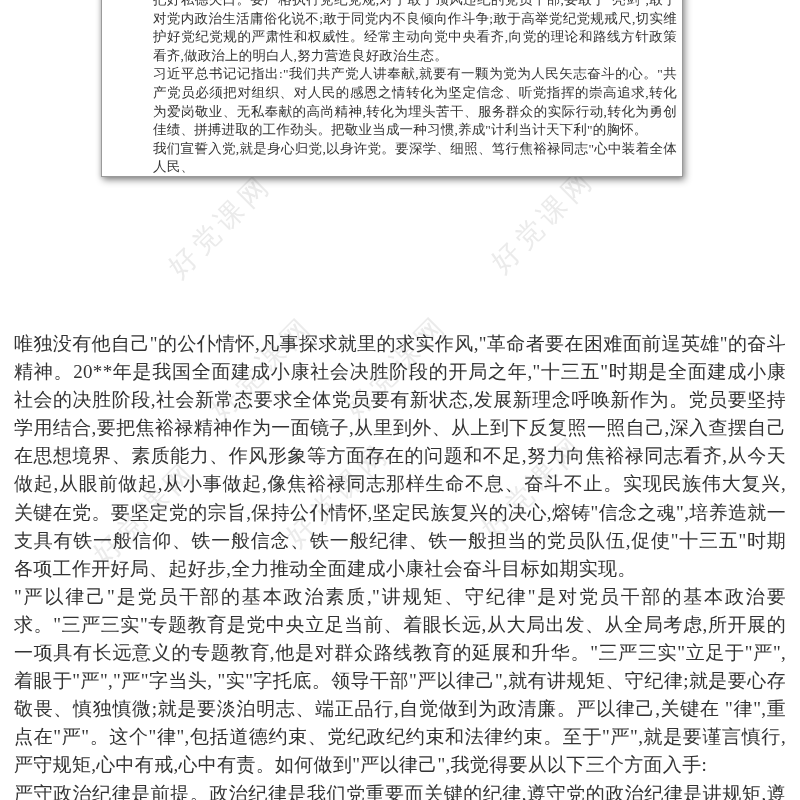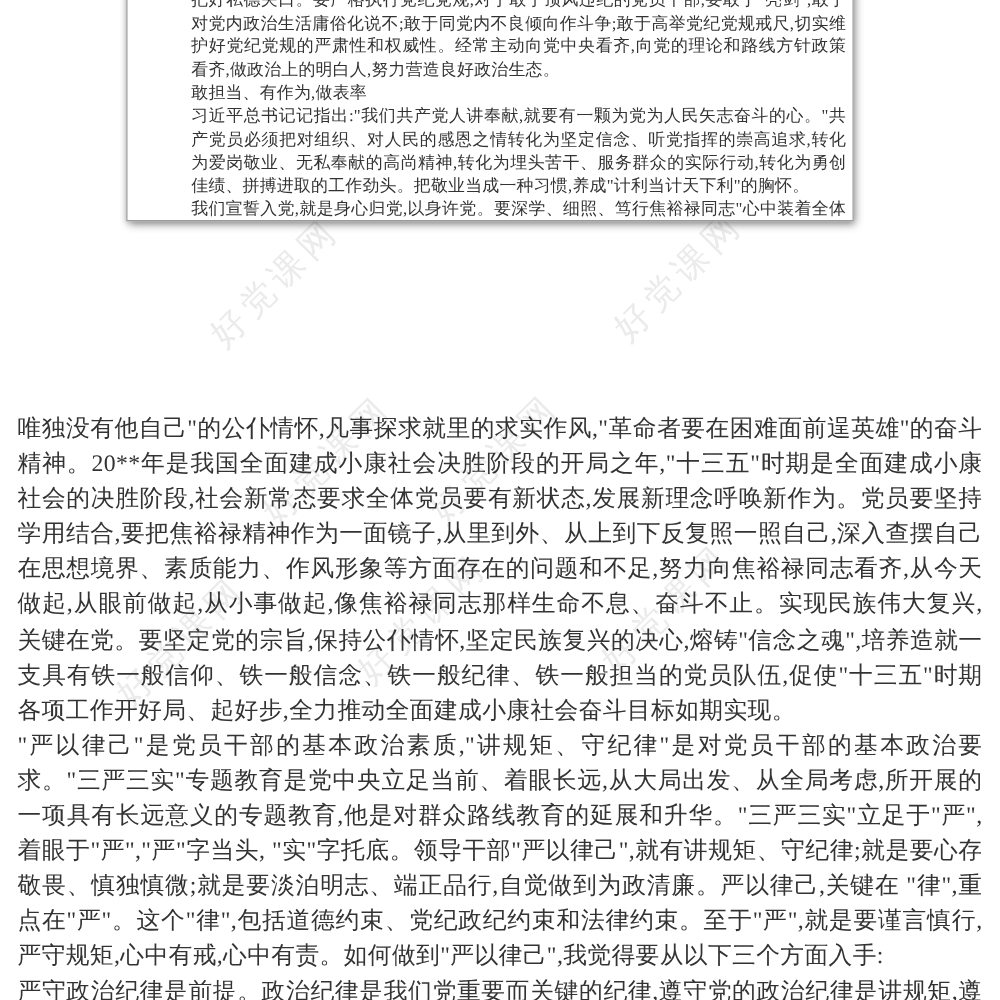--- a/index.html
+++ b/index.html
@@ -72,21 +72,20 @@
     <span class="wm" style="left:262px; top:368px;">好党课网</span>
     <span class="wm" style="left:396px; top:367px;">好党课网</span>
     <span class="wm" style="left:145px; top:513px;">好党课网</span>
     <span class="wm" style="left:338px; top:495px;">好党课网</span>
     <span class="wm" style="left:533px; top:487px;">好党课网</span>
   </div>
 
   <div class="doc-card">
     <div>
         <p>把好私德关口。要严格执行党纪党规,对于敢于顶风违纪的党员干部,要敢于"亮剑",敢于对党内政治生活庸俗化说不;敢于同党内不良倾向作斗争;敢于高举党纪党规戒尺,切实维护好党纪党规的严肃性和权威性。经常主动向党中央看齐,向党的理论和路线方针政策看齐,做政治上的明白人,努力营造良好政治生态。</p>
-        <p>敢担当、有作为,做表率</p>
         <p>习近平总书记记指出:"我们共产党人讲奉献,就要有一颗为党为人民矢志奋斗的心。"共产党员必须把对组织、对人民的感恩之情转化为坚定信念、听党指挥的崇高追求,转化为爱岗敬业、无私奉献的高尚精神,转化为埋头苦干、服务群众的实际行动,转化为勇创佳绩、拼搏进取的工作劲头。把敬业当成一种习惯,养成"计利当计天下利"的胸怀。</p>
         <p>我们宣誓入党,就是身心归党,以身许党。要深学、细照、笃行焦裕禄同志"心中装着全体人民、</p>
       </div>
   </div>
 
   <div class="main-text">
     <div>
         <p>唯独没有他自己"的公仆情怀,凡事探求就里的求实作风,"革命者要在困难面前逞英雄"的奋斗精神。20**年是我国全面建成小康社会决胜阶段的开局之年,"十三五"时期是全面建成小康社会的决胜阶段,社会新常态要求全体党员要有新状态,发展新理念呼唤新作为。党员要坚持学用结合,要把焦裕禄精神作为一面镜子,从里到外、从上到下反复照一照自己,深入查摆自己在思想境界、素质能力、作风形象等方面存在的问题和不足,努力向焦裕禄同志看齐,从今天做起,从眼前做起,从小事做起,像焦裕禄同志那样生命不息、奋斗不止。实现民族伟大复兴,关键在党。要坚定党的宗旨,保持公仆情怀,坚定民族复兴的决心,熔铸"信念之魂",培养造就一支具有铁一般信仰、铁一般信念、铁一般纪律、铁一般担当的党员队伍,促使"十三五"时期各项工作开好局、起好步,全力推动全面建成小康社会奋斗目标如期实现。</p>
         <p>"严以律己"是党员干部的基本政治素质,"讲规矩、守纪律"是对党员干部的基本政治要求。"三严三实"专题教育是党中央立足当前、着眼长远,从大局出发、从全局考虑,所开展的一项具有长远意义的专题教育,他是对群众路线教育的延展和升华。"三严三实"立足于"严",着眼于"严","严"字当头, "实"字托底。领导干部"严以律己",就有讲规矩、守纪律;就是要心存敬畏、慎独慎微;就是要淡泊明志、端正品行,自觉做到为政清廉。严以律己,关键在 "律",重点在"严"。这个"律",包括道德约束、党纪政纪约束和法律约束。至于"严",就是要谨言慎行,严守规矩,心中有戒,心中有责。如何做到"严以律己",我觉得要从以下三个方面入手:</p>
         <p>严守政治纪律是前提。政治纪律是我们党重要而关键的纪律,遵守党的政治纪律是讲规矩,遵守党的纪律是第一位的要求。</p>

